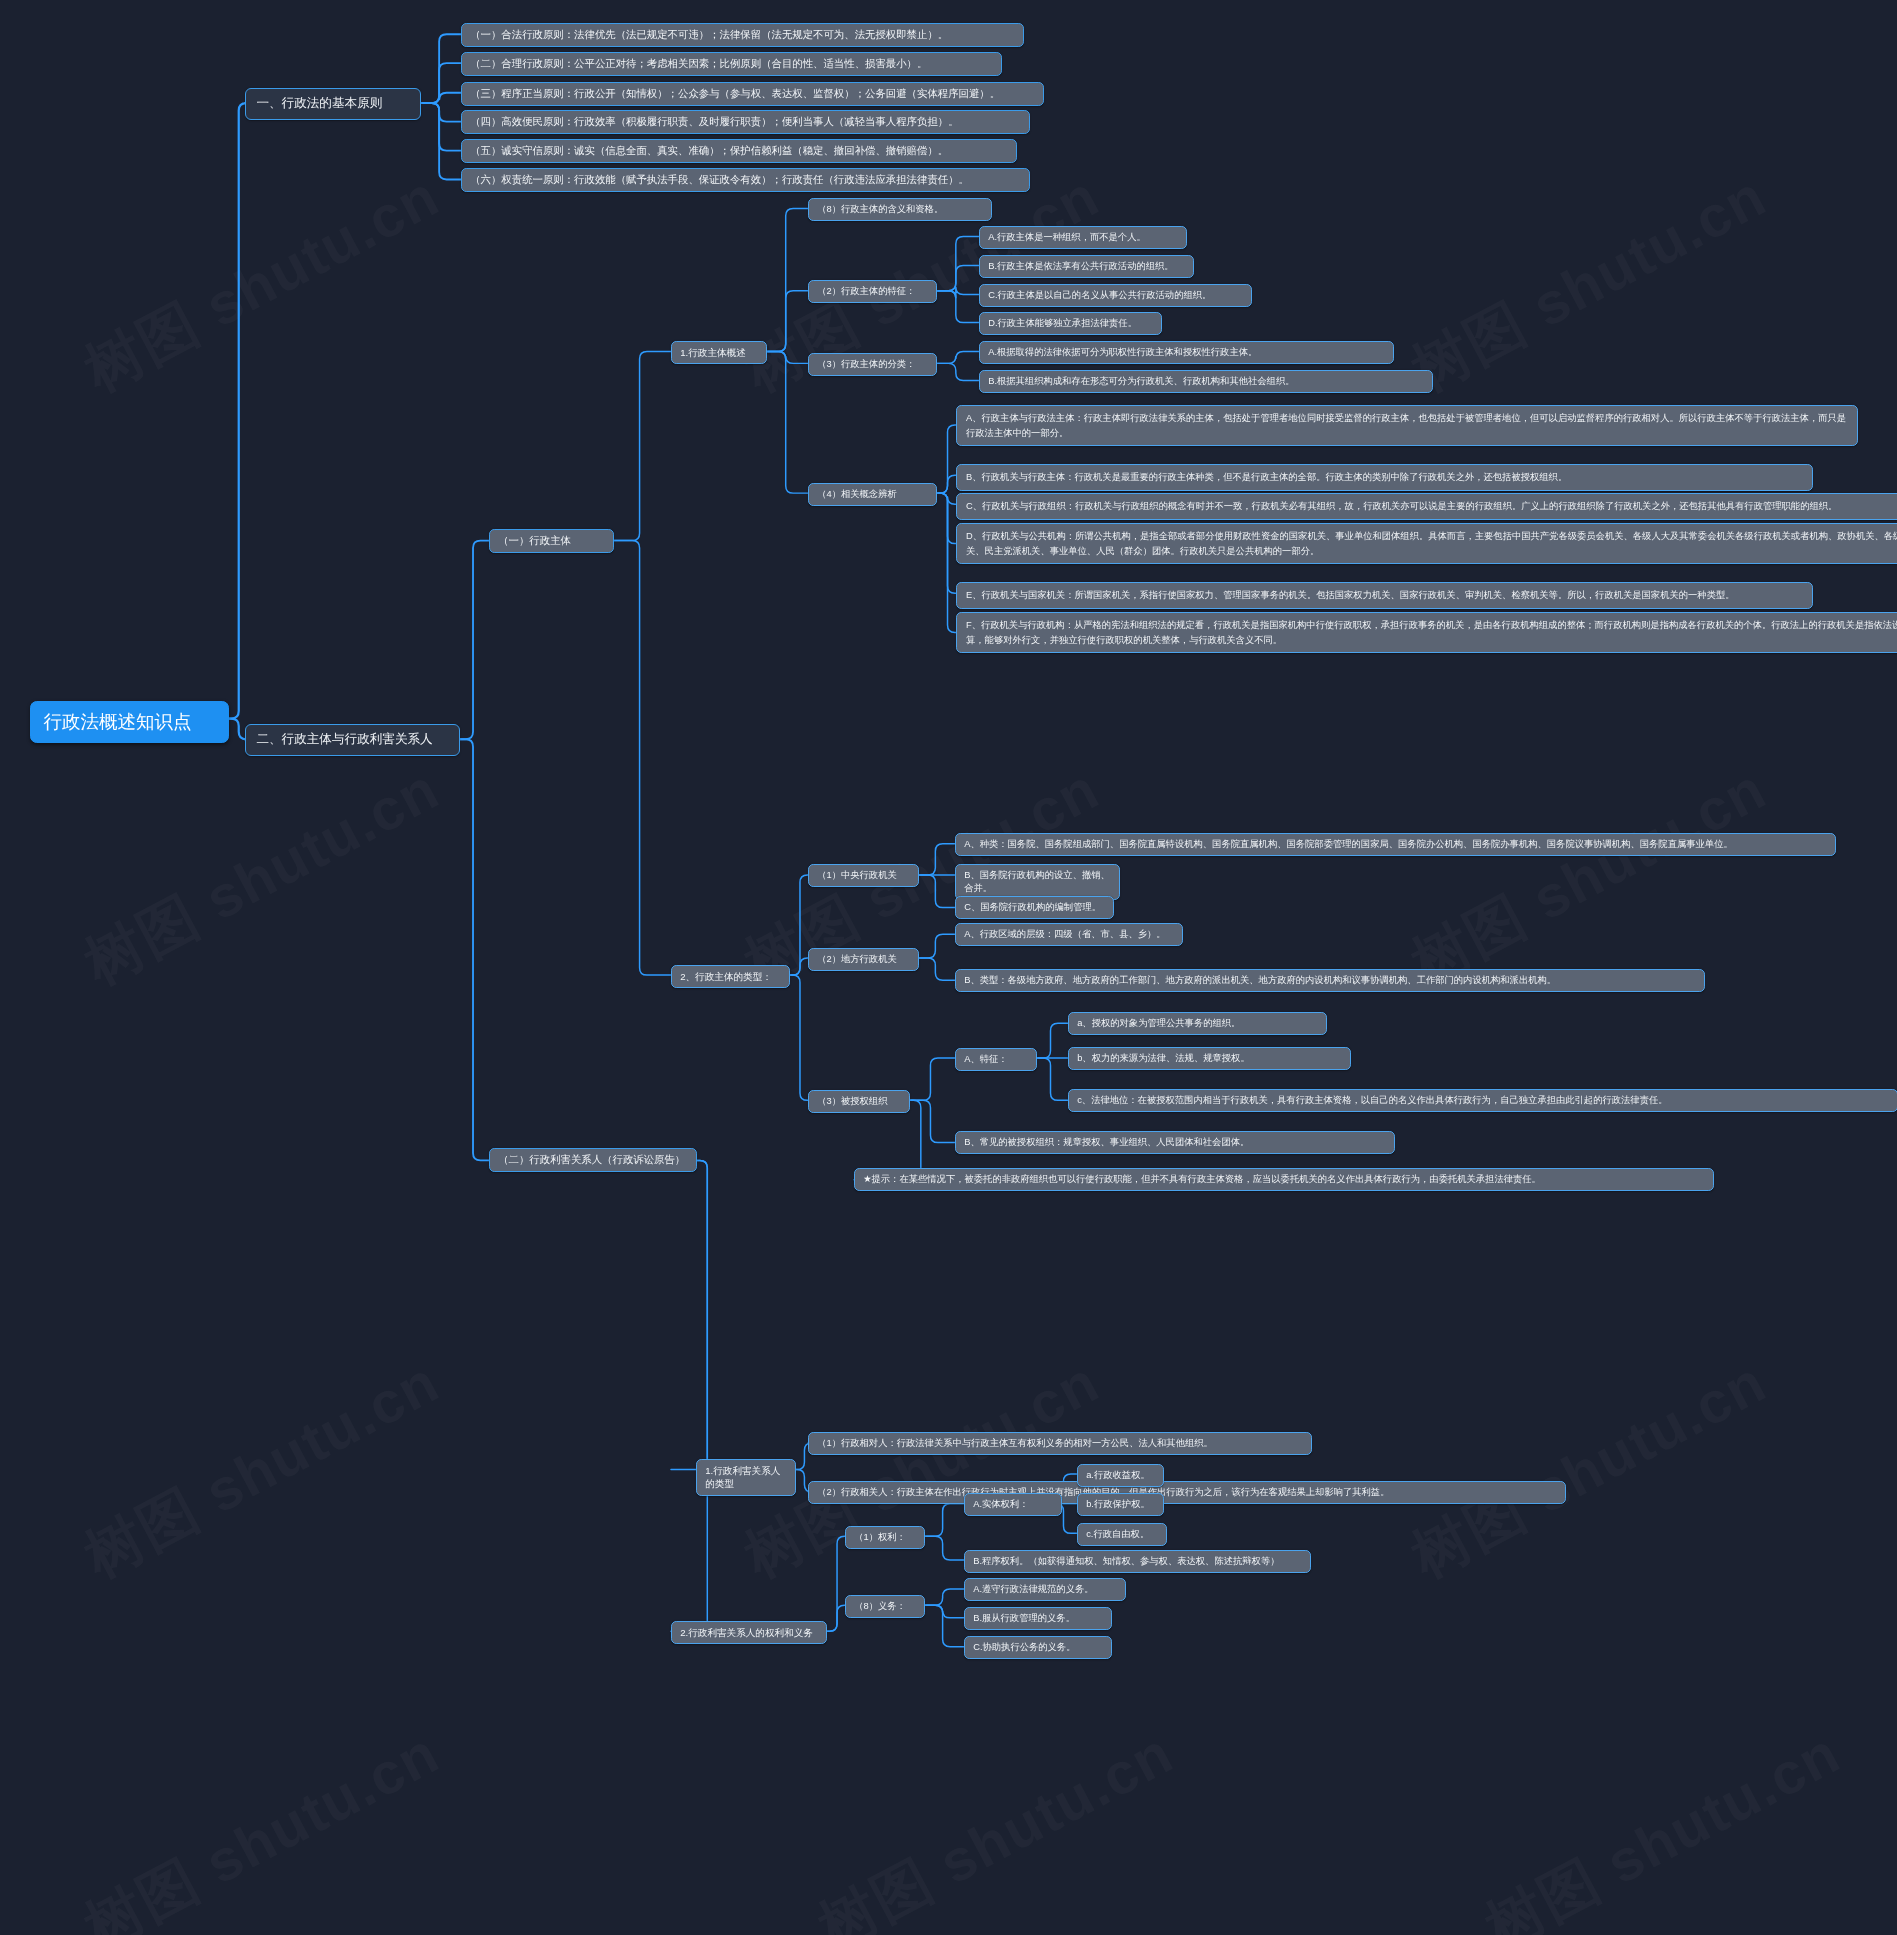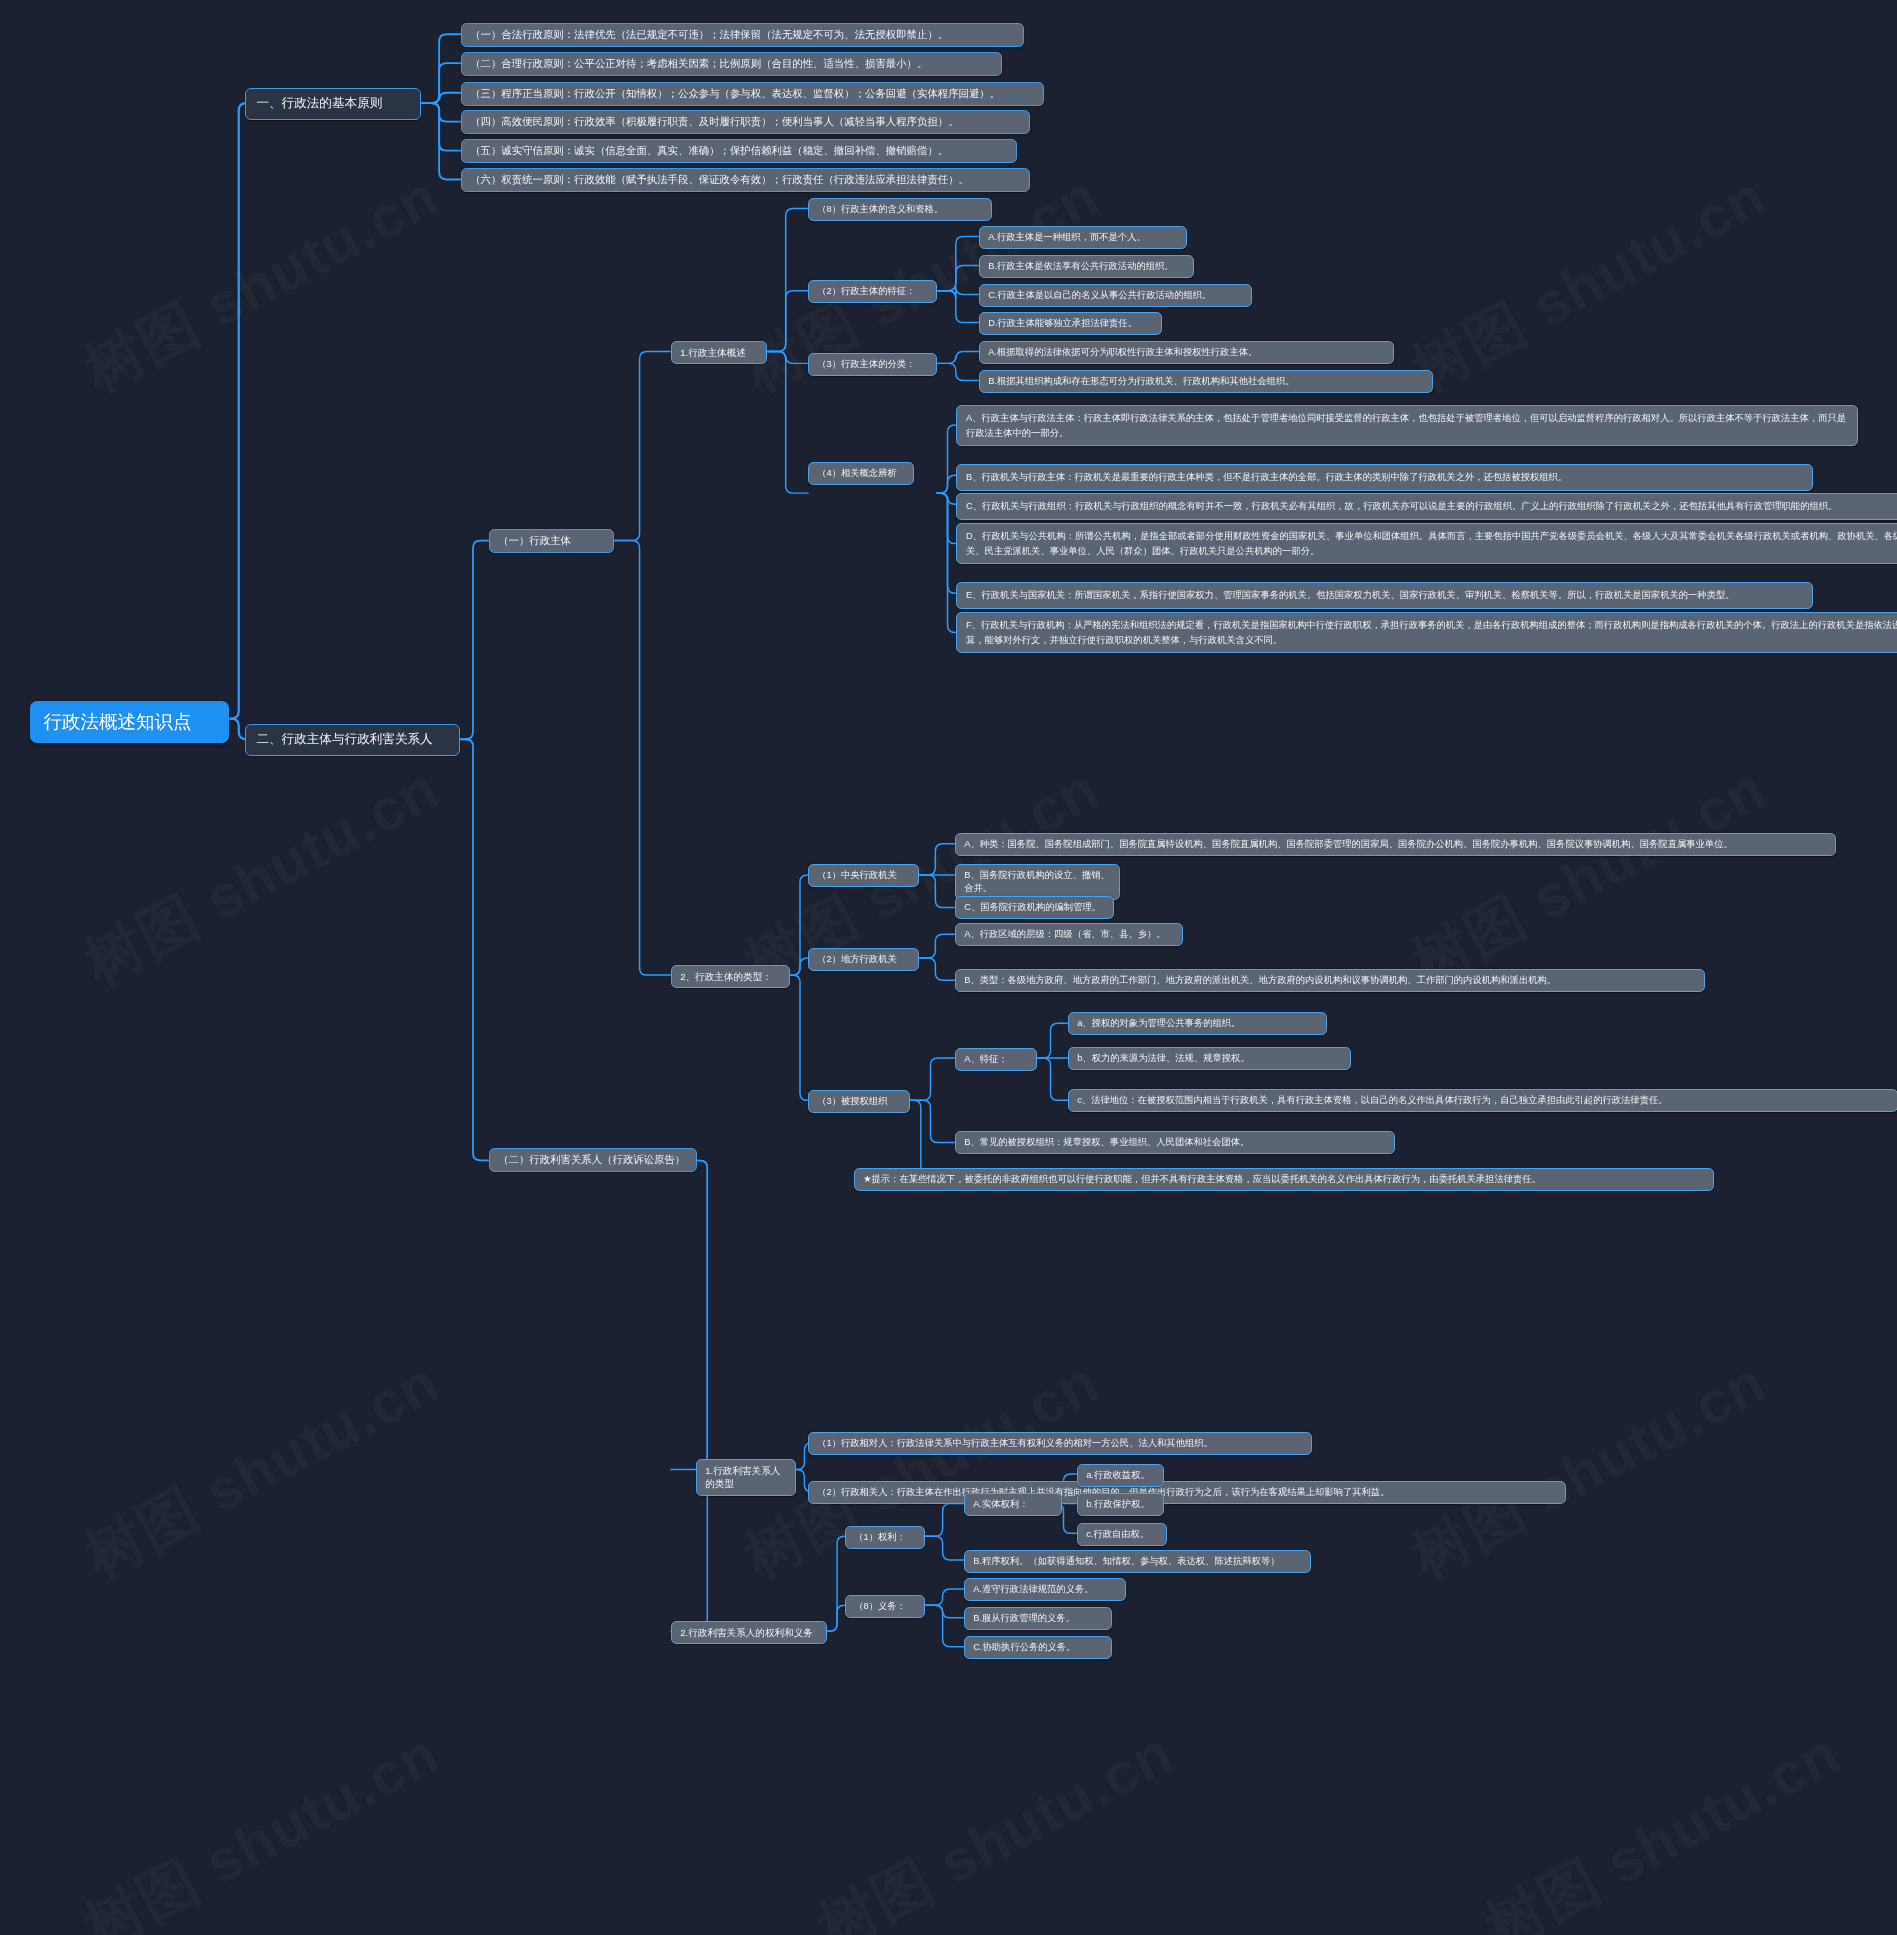--- a/index.html
+++ b/index.html
@@ -170,21 +170,21 @@
       <div class="node l2" style="left: 461px; top: 82px; width: 583px; min-height: 22px;">（三）程序正当原则：行政公开（知情权）；公众参与（参与权、表达权、监督权）；公务回避（实体程序回避）。</div>
       <div class="node l2" style="left: 461px; top: 110px; width: 569px; min-height: 22px;">（四）高效便民原则：行政效率（积极履行职责、及时履行职责）；便利当事人（减轻当事人程序负担）。</div>
       <div class="node l2" style="left: 461px; top: 139px; width: 556px; min-height: 22px;">（五）诚实守信原则：诚实（信息全面、真实、准确）；保护信赖利益（稳定、撤回补偿、撤销赔偿）。</div>
       <div class="node l2" style="left: 461px; top: 168px; width: 569px; min-height: 22px;">（六）权责统一原则：行政效能（赋予执法手段、保证政令有效）；行政责任（行政违法应承担法律责任）。</div>
       <div class="node l1" style="left: 245px; top: 724px; width: 215px; min-height: 30px;">二、行政主体与行政利害关系人</div>
       <div class="node l2" style="left: 489px; top: 529px; width: 125px; min-height: 24px;">（一）行政主体</div>
       <div class="node l3" style="left: 671px; top: 341px; width: 96px; min-height: 21px;">1.行政主体概述</div>
       <div class="node l4" style="left: 808px; top: 198px; width: 184px; min-height: 21px;">（8）行政主体的含义和资格。</div>
       <div class="node l4" style="left: 808px; top: 280px; width: 129px; min-height: 21px;">（2）行政主体的特征：</div>
       <div class="node l4" style="left: 808px; top: 353px; width: 129px; min-height: 21px;">（3）行政主体的分类：</div>
-      <div class="node l4" style="left: 808px; top: 462px; width: 106px; min-height: 21px;">（4）相关概念辨析</div>
+      <div class="node l4" style="left: 808px; top: 483px; width: 129px; min-height: 21px;">（4）相关概念辨析</div>
       <div class="node l4" style="left: 979px; top: 226px; width: 208px; min-height: 21px;">A.行政主体是一种组织，而不是个人。</div>
       <div class="node l4" style="left: 979px; top: 255px; width: 215px; min-height: 21px;">B.行政主体是依法享有公共行政活动的组织。</div>
       <div class="node l4" style="left: 979px; top: 284px; width: 273px; min-height: 21px;">C.行政主体是以自己的名义从事公共行政活动的组织。</div>
       <div class="node l4" style="left: 979px; top: 312px; width: 183px; min-height: 21px;">D.行政主体能够独立承担法律责任。</div>
       <div class="node l4" style="left: 979px; top: 341px; width: 415px; min-height: 21px;">A.根据取得的法律依据可分为职权性行政主体和授权性行政主体。</div>
       <div class="node l4" style="left: 979px; top: 370px; width: 454px; min-height: 21px;">B.根据其组织构成和存在形态可分为行政机关、行政机构和其他社会组织。</div>
       <div class="node para" style="left: 956px; top: 405px; width: 902px; min-height: 40px;">A、行政主体与行政法主体：行政主体即行政法律关系的主体，包括处于管理者地位同时接受监督的行政主体，也包括处于被管理者地位，但可以启动监督程序的行政相对人。所以行政主体不等于行政法主体，而只是行政法主体中的一部分。</div>
       <div class="node para" style="left: 956px; top: 464px; width: 857px; min-height: 22px;">B、行政机关与行政主体：行政机关是最重要的行政主体种类，但不是行政主体的全部。行政主体的类别中除了行政机关之外，还包括被授权组织。</div>
       <div class="node para" style="left: 956px; top: 493px; width: 1038px; min-height: 22px;">C、行政机关与行政组织：行政机关与行政组织的概念有时并不一致，行政机关必有其组织，故，行政机关亦可以说是主要的行政组织。广义上的行政组织除了行政机关之外，还包括其他具有行政管理职能的组织。</div>
       <div class="node para" style="left: 956px; top: 523px; width: 1072px; min-height: 40px;">D、行政机关与公共机构：所谓公共机构，是指全部或者部分使用财政性资金的国家机关、事业单位和团体组织。具体而言，主要包括中国共产党各级委员会机关、各级人大及其常委会机关各级行政机关或者机构、政协机关、各级法院机关、各级检察院机关、民主党派机关、事业单位、人民（群众）团体。行政机关只是公共机构的一部分。</div>

